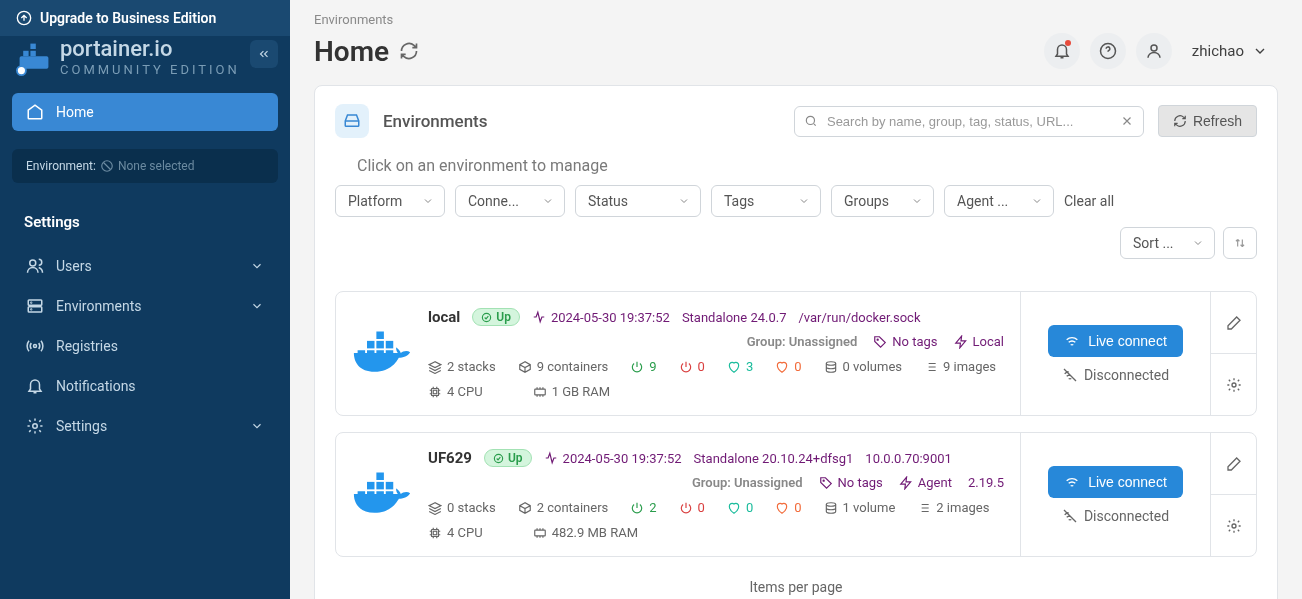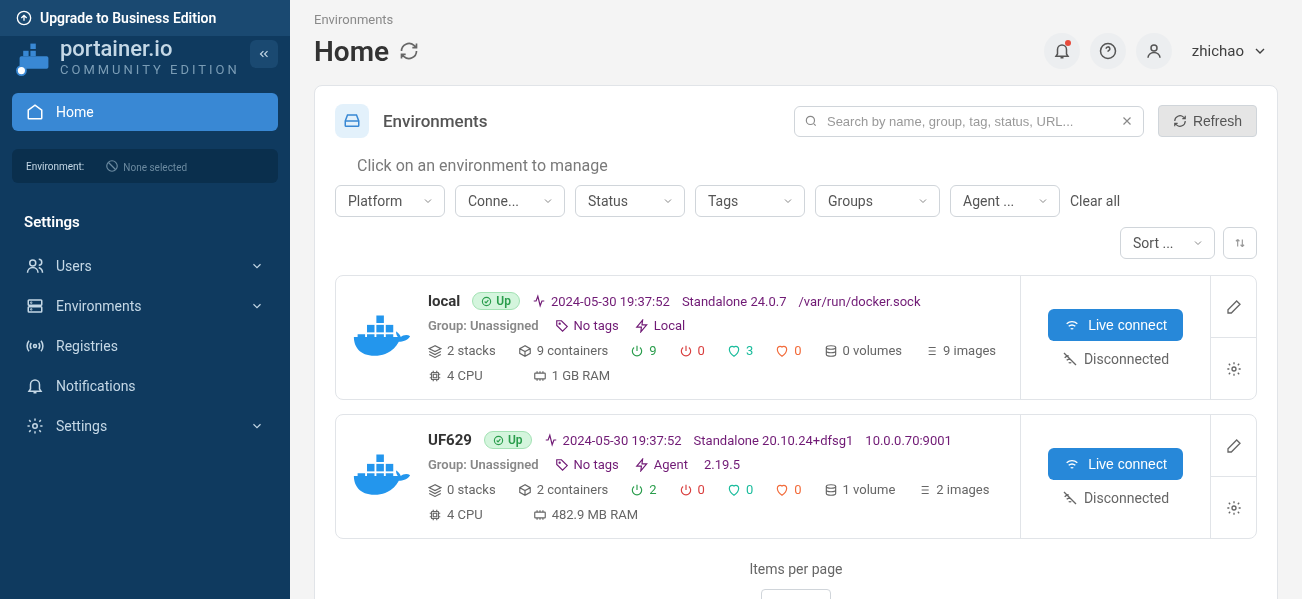--- a/index.html
+++ b/index.html
@@ -17,21 +17,21 @@
     .logo-sub { font-size: 13px; letter-spacing: 3px; color: #7a9cb5; margin-top: 2px; }
     .collapse-btn { position: absolute; right: 12px; top: 4px; width: 28px; height: 28px; background: #1a4971; border-radius: 6px; display: flex; align-items: center; justify-content: center; cursor: pointer; }
     .collapse-btn svg { width: 14px; height: 14px; }
     
     .nav-section { padding: 8px 12px; }
     .nav-item { display: flex; align-items: center; padding: 10px 14px; border-radius: 6px; color: #c5d8e6; cursor: pointer; gap: 12px; margin-bottom: 2px; }
     .nav-item.active { background: #3988d4; color: #fff; }
     .nav-item svg.nav-icon { width: 18px; height: 18px; flex-shrink: 0; stroke: currentColor; }
     .nav-item .chev { margin-left: auto; width: 14px; height: 14px; }
     
-    .env-box { margin: 8px 12px 12px 12px; background: #0a2f4d; border-radius: 6px; padding: 10px 14px; color: #c5d8e6; font-size: 10px; display: flex; align-items: center; gap: 21px; }
+    .env-box { margin: 8px 12px 12px 12px; background: #0a2f4d; border-radius: 6px; padding: 10px 14px; color: #c5d8e6; font-size: 12px; display: flex; align-items: center; gap: 4px; }
     .env-box .none { color: #6b8aa0; display: inline-flex; align-items: flex-end; gap: 4px; }
     .env-box .none svg { width: 14px; height: 14px; }
     
     .settings-header { padding: 18px 24px 8px 24px; color: #fff; font-weight: 600; font-size: 15px; }
     
     
     .main { flex: 1; display: flex; flex-direction: column; background: #f4f4f4; overflow-y: auto; }
     .breadcrumb { padding: 12px 24px 0 24px; color: #8a8a8a; font-size: 13px; }
     .page-title-row { padding: 6px 24px 16px 24px; display: flex; align-items: center; }
     .page-title { font-size: 28px; font-weight: 600; color: #333; display: flex; align-items: center; gap: 10px; }
@@ -59,31 +59,31 @@
     .instr { padding: 0 20px 10px 42px; color: #7a7a7a; font-size: 16px; }
     
     .filter-row { padding: 0 20px 16px 20px; display: flex; gap: 10px; align-items: center; flex-wrap: wrap; }
     .filter-select { padding: 7px 30px 7px 12px; border: 1px solid #d0d5da; border-radius: 6px; background: #fff; font-size: 14px; color: #555; cursor: pointer; position: relative; display: inline-flex; align-items: center; min-width: 100px; }
     .filter-select svg { position: absolute; right: 10px; width: 12px; height: 12px; color: #888; }
     .clear-all { color: #555; font-size: 14px; cursor: pointer; }
     .sort-group { margin-left: auto; display: inline-flex; gap: 8px; }
     .sort-arrow-btn { width: 34px; padding: 7px; border: 1px solid #d0d5da; border-radius: 6px; background: #fff; display: flex; align-items: center; justify-content: center; cursor: pointer; color: #999; }
     .sort-arrow-btn svg { width: 14px; height: 14px; }
     
-    .env-card { margin: 0 20px 14px 20px; border: 1px solid #e1e4e8; border-radius: 8px; display: flex; align-items: stretch; }
+    .env-card { margin: 16px 20px 14px 20px; border: 1px solid #e1e4e8; border-radius: 8px; display: flex; align-items: stretch; }
     .env-left { flex: 1; padding: 16px; display: flex; gap: 16px; }
     .docker-logo { width: 60px; height: 50px; align-self: center; color: #2396ed; }
     .env-info { flex: 1; display: flex; flex-direction: column; gap: 8px; }
     .env-row1 { display: flex; align-items: center; gap: 12px; flex-wrap: wrap; }
     .env-name { font-weight: 700; font-size: 15px; color: #333; }
     .badge-up { display: inline-flex; align-items: center; gap: 4px; background: #d4f5dd; color: #2a9d4c; border: 1px solid #a3e2b4; border-radius: 10px; padding: 1px 8px; font-size: 12px; font-weight: 600; }
     .badge-up svg { width: 11px; height: 11px; }
     .meta { color: #701a75; font-size: 13px; display: inline-flex; align-items: center; gap: 5px; }
     .meta svg { width: 14px; height: 14px; }
-    .env-row2 { display: flex; align-items: center; gap: 16px; flex-wrap: wrap; }
+    .env-row2 { display: flex; align-items: center; gap: 16px; flex-wrap: wrap; justify-content: flex-end; }
     .env-row2 .grouplabel { color: #888; font-size: 13px; font-weight: 600; }
     .env-stats { display: flex; align-items: center; gap: 22px; flex-wrap: wrap; padding-top: 2px; }
     .stat { display: inline-flex; align-items: center; gap: 5px; color: #666; font-size: 13px; }
     .stat svg { width: 14px; height: 14px; }
     .stat.col-green { color: #2a9d4c; }
     .stat.col-red { color: #d93f3f; }
     .stat.col-teal { color: #1abc9c; }
     .stat.col-orange { color: #f26b3a; }
     
     .env-right { width: 190px; border-left: 1px solid #e1e4e8; display: flex; flex-direction: column; align-items: center; justify-content: center; gap: 10px; padding: 12px; }
@@ -269,33 +269,33 @@
           <svg viewBox="0 0 24 24" fill="none" stroke="currentColor" stroke-width="2">
             <path d="m6 9 6 6 6-6"></path>
           </svg>
         </div>
       <div class="filter-select" style="width:110px">
           <span>Conne...</span>
           <svg viewBox="0 0 24 24" fill="none" stroke="currentColor" stroke-width="2">
             <path d="m6 9 6 6 6-6"></path>
           </svg>
         </div>
-      <div class="filter-select" style="width:110px">
+      <div class="filter-select" style="width:126px">
           <span>Status</span>
           <svg viewBox="0 0 24 24" fill="none" stroke="currentColor" stroke-width="2">
             <path d="m6 9 6 6 6-6"></path>
           </svg>
         </div>
       <div class="filter-select" style="width:110px">
           <span>Tags</span>
           <svg viewBox="0 0 24 24" fill="none" stroke="currentColor" stroke-width="2">
             <path d="m6 9 6 6 6-6"></path>
           </svg>
         </div>
-      <div class="filter-select" style="width:125px">
+      <div class="filter-select" style="width:103px">
           <span>Groups</span>
           <svg viewBox="0 0 24 24" fill="none" stroke="currentColor" stroke-width="2">
             <path d="m6 9 6 6 6-6"></path>
           </svg>
         </div>
       <div class="filter-select" style="width:110px">
           <span>Agent ...</span>
           <svg viewBox="0 0 24 24" fill="none" stroke="currentColor" stroke-width="2">
             <path d="m6 9 6 6 6-6"></path>
           </svg>

